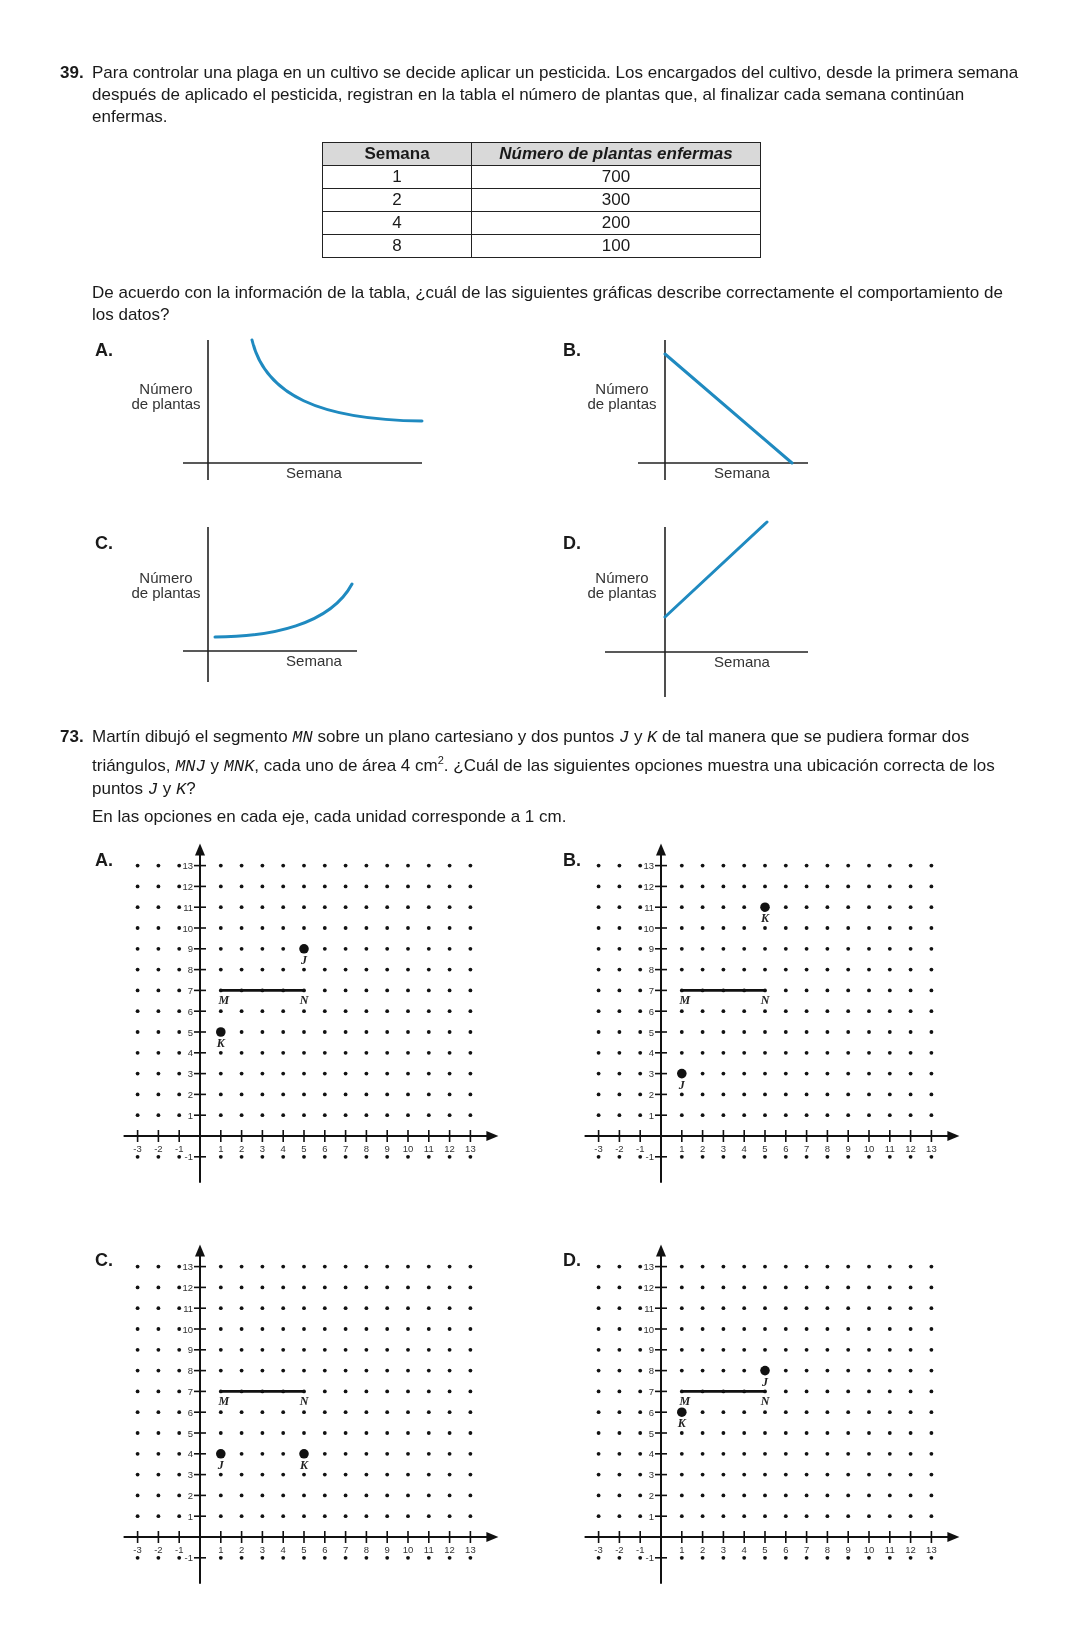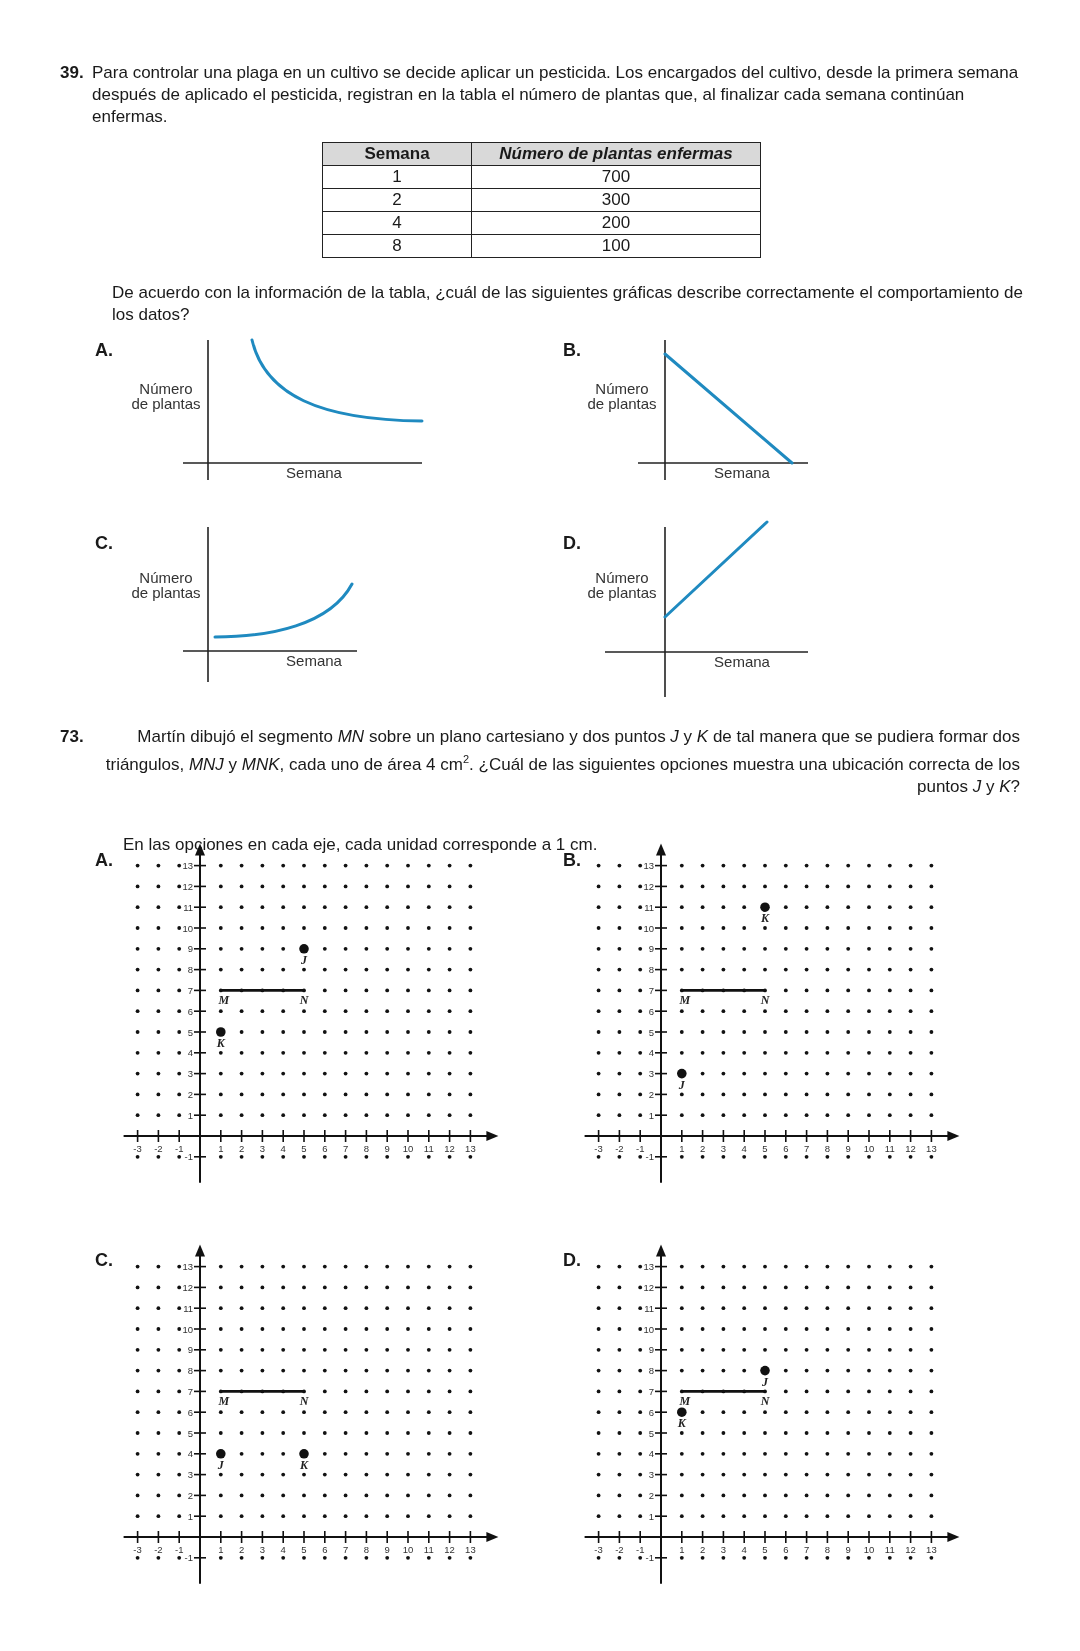--- a/index.html
+++ b/index.html
@@ -1,21 +1,21 @@
 <!DOCTYPE html>
 <html><head>
 <meta charset="utf-8">
 <style>
   html, body { margin: 0; padding: 0; background: #ffffff; }
   body { width: 1080px; height: 1651px; position: relative; font-family: "Liberation Sans", sans-serif; color: #1a1a1a; overflow: hidden; }
   .q { position: absolute; left: 60px; width: 960px; font-size: 17px; line-height: 22px; }
   .q .num { font-weight: bold; position: absolute; left: 0; top: 0; }
   .q .text { margin-left: 32px; }
   .sub { position: absolute; left: 92px; width: 920px; font-size: 17px; line-height: 22px; }
-  .it { font-family: Liberation Sans, sans-serif; font-style: italic; }
+  .it { font-family: Liberation Mono, monospace; font-style: italic; }
   table.data { position: absolute; left: 322px; top: 142px; border-collapse: collapse; font-size: 17px; }
   table.data th, table.data td { border: 1.5px solid #222; text-align: center; padding: 0; height: 22px; }
   table.data th { background: #d9d9d9; font-weight: bold; }
   table.data .c1 { width: 148px; }
   table.data .c2 { width: 288px; font-style: italic; }
   .opt { position: absolute; font-weight: bold; font-size: 18px; }
   svg { position: absolute; overflow: visible; }
   .axl { font-family: "Liberation Sans", sans-serif; font-size: 15px; fill: #333; }
 </style>
 </head>
@@ -46,21 +46,21 @@
         <td>4</td>
         <td>200</td>
       </tr>
     <tr>
         <td>8</td>
         <td>100</td>
       </tr>
   </tbody>
 </table>
 
-<div class="sub" style="top:282px;margin-left:20px;">De acuerdo con la información de la tabla, ¿cuál de las siguientes gráficas describe correctamente el comportamiento de los datos?</div>
+<div class="sub" style="top:282px;">De acuerdo con la información de la tabla, ¿cuál de las siguientes gráficas describe correctamente el comportamiento de los datos?</div>
 
 <div id="q72-graphs">
     <div class="opt" style="left: 95px; top: 340px;">A.</div>
     <svg width="1080" height="1651" style="left:0;top:0;pointer-events:none">
       <line x1="208" y1="340" x2="208" y2="480" stroke="#222" stroke-width="1.6"></line>
       <line x1="183" y1="463" x2="422" y2="463" stroke="#222" stroke-width="1.6"></line>
       <text x="166" y="394" text-anchor="middle" class="axl">Número</text>
       <text x="166" y="409" text-anchor="middle" class="axl">de plantas</text>
       <text x="314" y="478" text-anchor="middle" class="axl">Semana</text>
       <path d="M 252 340 C 265 395, 320 420, 422 421" fill="none" stroke="#1f8ac0" stroke-width="3" stroke-linecap="round"></path>
@@ -87,25 +87,25 @@
     <svg width="1080" height="1651" style="left:0;top:0;pointer-events:none">
       <line x1="665" y1="527" x2="665" y2="697" stroke="#222" stroke-width="1.6"></line>
       <line x1="605" y1="652" x2="808" y2="652" stroke="#222" stroke-width="1.6"></line>
       <text x="622" y="583" text-anchor="middle" class="axl">Número</text>
       <text x="622" y="598" text-anchor="middle" class="axl">de plantas</text>
       <text x="742" y="667" text-anchor="middle" class="axl">Semana</text>
       <path d="M 665 617 L 767 522" fill="none" stroke="#1f8ac0" stroke-width="3" stroke-linecap="round"></path>
     </svg>
   </div>
 
-<div class="q" style="top:726px;text-align:right;">
+<div class="q" style="top:726px;">
   <span class="num">73.</span>
   <div class="text"><span>Martín dibujó el segmento </span><span class="it">MN</span><span> sobre un plano cartesiano y dos puntos </span><span class="it">J</span><span> y </span><span class="it">K</span><span> de tal manera que se pudiera formar dos triángulos, </span><span class="it">MNJ</span><span> y </span><span class="it">MNK</span><span>, cada uno de área 4 cm</span><sup style="font-size:11px;">2</sup><span>. ¿Cuál de las siguientes opciones muestra una ubicación correcta de los puntos </span><span class="it">J</span><span> y </span><span class="it">K</span><span>?</span></div>
 </div>
-<div class="sub" style="top:834px;margin-left:31px;">En las opciones en cada eje, cada unidad corresponde a 1 cm.</div>
+<div class="sub" style="top:806px;">En las opciones en cada eje, cada unidad corresponde a 1 cm.</div>
 
 <div id="q73-grids">
     <div class="opt" style="left: 95px; top: 850px;">A.</div>
     <svg width="1080" height="1651" style="left:0;top:0;pointer-events:none">
       <circle cx="137.6" cy="1156.8" r="1.9" fill="#111"></circle>
       <circle cx="137.6" cy="1115.2" r="1.9" fill="#111"></circle>
       <circle cx="137.6" cy="1094.4" r="1.9" fill="#111"></circle>
       <circle cx="137.6" cy="1073.6" r="1.9" fill="#111"></circle>
       <circle cx="137.6" cy="1052.8" r="1.9" fill="#111"></circle>
       <circle cx="137.6" cy="1032" r="1.9" fill="#111"></circle>

